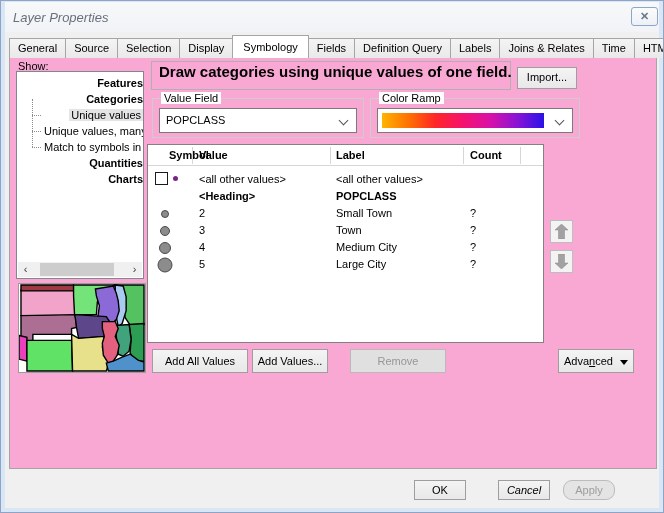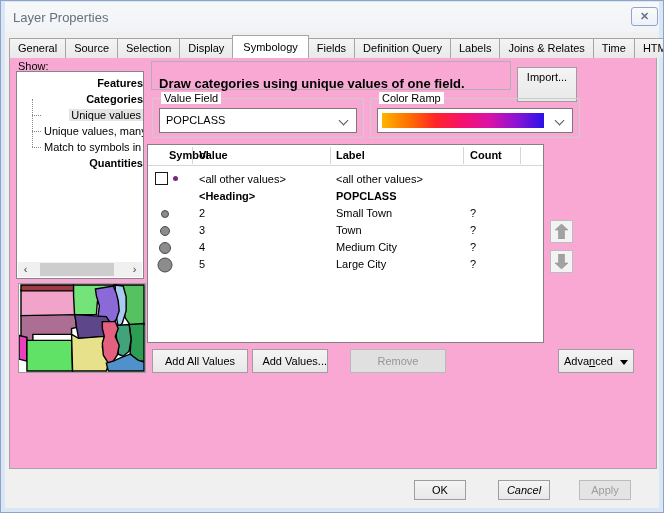--- a/index.html
+++ b/index.html
@@ -7,21 +7,21 @@
   .window {
     position:relative; width:664px; height:513px;
     background:#f0f0f0;
     border:1px solid #8fa4c4;
     box-shadow: inset 0 0 0 4px #d9e6f5;
     font-size:11px; color:#000;
     overflow:hidden;
   }
   
   .titlebar { position:absolute; top:1px; left:4px; right:4px; height:30px;
-    background:linear-gradient(#f7f8fa,#f1f3f6); }
+    background:linear-gradient(#f7f8fa,#f1f3f6);font-style:italic; }
   .title-text { position:absolute; left:8px; top:8px; font-size:13px; color:#68707c; }
   .close-btn { position:absolute; right:5px; top:6px; width:27px; height:19px;
     border:1px solid #8ea6c8; border-radius:3px;
     background:linear-gradient(#fafbfc,#edf1f6);
     color:#6b7890; font-size:11px; font-weight:bold; text-align:center; line-height:17px; cursor:default; }
   
   .tabs { position:absolute; top:34px; left:8px; height:23px; display:flex; align-items:flex-end; z-index:5; }
   .tab { height:20px; line-height:19px; padding:0 8px; margin-right:-1px;
     border:1px solid #a5a5a5; border-bottom:none;
     background:linear-gradient(#f4f4f4,#e9e9e9); white-space:nowrap; }
@@ -45,26 +45,26 @@
   .hs-arrow { position:absolute; top:0; width:15px; height:15px; text-align:center; line-height:14px; color:#3c3c3c; font-size:11px; }
   .hs-left { left:0; } .hs-right { right:0; }
   .hs-thumb { position:absolute; left:22px; top:1px; width:74px; height:13px; background:#cdcdcd; }
   
   .map-preview { position:absolute; left:8px; top:225px; width:128px; height:90px;
     border:1px solid #9b9b9b; background:#fff; }
   .map-preview svg { display:block; width:100%; height:100%; }
   
   .heading-frame { position:absolute; left:141px; top:3px; width:360px; height:29px;
     border:1px solid #b0b0b0; }
-  .heading-text { position:absolute; left:7px; top:14px; font-weight:bold; font-size:13px; white-space:nowrap; }
+  .heading-text { position:absolute; left:7px; top:1px; font-weight:bold; font-size:15px; white-space:nowrap; }
   
   .btn { position:absolute; border:1px solid #9e9e9e; background:linear-gradient(#f4f4f4,#e8e8e8);
     text-align:center; font-size:11px; color:#000; cursor:default; }
   .btn.disabled { background:#e0e0e0; border-color:#b9b9b9; color:#969696; }
-  .btn-import { left:507px; top:9px; width:60px; height:35px; line-height:19px; }
+  .btn-import { left:507px; top:9px; width:60px; height:22px; line-height:19px; }
   
   .groupbox { position:absolute; border:1px solid #cdcdcd; }
   .gb-vf { left:142px; top:40px; width:212px; height:40px; }
   .gb-cr { left:360px; top:40px; width:210px; height:40px; }
   .gb-label { position:absolute; top:-7px; left:8px; background:#fff; padding:0 3px;text-align:right; }
   .combo { position:absolute; left:6px; top:9px; right:6px; height:25px;
     border:1px solid #7a7a7a; background:#fff; }
   .combo-text { position:absolute; left:6px; top:5px; }
   .chev { position:absolute; right:9px; top:8px; width:7px; height:7px;
     border-right:1px solid #555; border-bottom:1px solid #555; transform:rotate(45deg); }
@@ -87,30 +87,30 @@
     border-radius:50%; background:#8c8c8c; border:1px solid #4a4a4a; }
   .sym-cell { position:absolute; left:0; top:0; width:44px; height:100%; }
   
   .move-btn { position:absolute; width:23px; height:23px; border:1px solid #bdbdbd;
     background:#f3f3f3; }
   .move-up { left:540px; top:162px; } .move-down { left:540px; top:192px; }
   .move-btn svg { display:block; margin:3px auto 0; }
   
   .btn-row-y { top:291px; height:24px; line-height:22px; }
   .b-addall { left:142px; width:96px; }
-  .b-addval { left:242px; width:76px;text-align:right; }
+  .b-addval { left:242px; width:76px; }
   .b-remove { left:340px; width:96px; }
   .b-removeall { left:440px; width:97px; }
   .b-advanced { left:548px; width:76px; }
   .accel { text-decoration:underline; }
   .dd-arrow { display:inline-block; margin-left:7px; width:0; height:0;
     border-left:4px solid transparent; border-right:4px solid transparent; border-top:5px solid #000; vertical-align:middle; }
   
   .f-btn { top:479px; width:52px; height:20px; line-height:18px; }
-  .f-ok { left:413px; } .f-cancel { left:497px;font-style:italic; } .f-apply { left:578px; }
+  .f-ok { left:413px; } .f-cancel { left:497px;font-style:italic; } .f-apply { left:562px;border-radius:9px; }
   .f-btn.disabled { background:#e4e4e4; border-color:#bcbcbc; color:#9d9d9d; }
 </style>
 </head>
 <body>
 
 <div class="window">
 
   <div class="titlebar">
     <span class="title-text">Layer Properties</span>
   </div>
@@ -135,20 +135,21 @@
     <div class="show-label">Show:</div>
 
     <div class="listbox">
       <div class="tree">
         <div class="tree-row bold">Features</div>
         <div class="tree-row bold">Categories</div>
         <div class="tree-row tree-child"><span class="sel">Unique values</span></div>
         <div class="tree-row tree-child">Unique values, many</div>
         <div class="tree-row tree-child last">Match to symbols in a</div>
         <div class="tree-row bold">Quantities</div>
+        <div class="tree-row bold">Charts</div>
       </div>
       <div class="hscroll">
         <div class="hs-arrow hs-left">‹</div>
         <div class="hs-thumb"></div>
         <div class="hs-arrow hs-right">›</div>
       </div>
     </div>
 
     <div class="map-preview">
       <svg id="preview-svg" viewBox="0 0 127 89" preserveAspectRatio="none">

